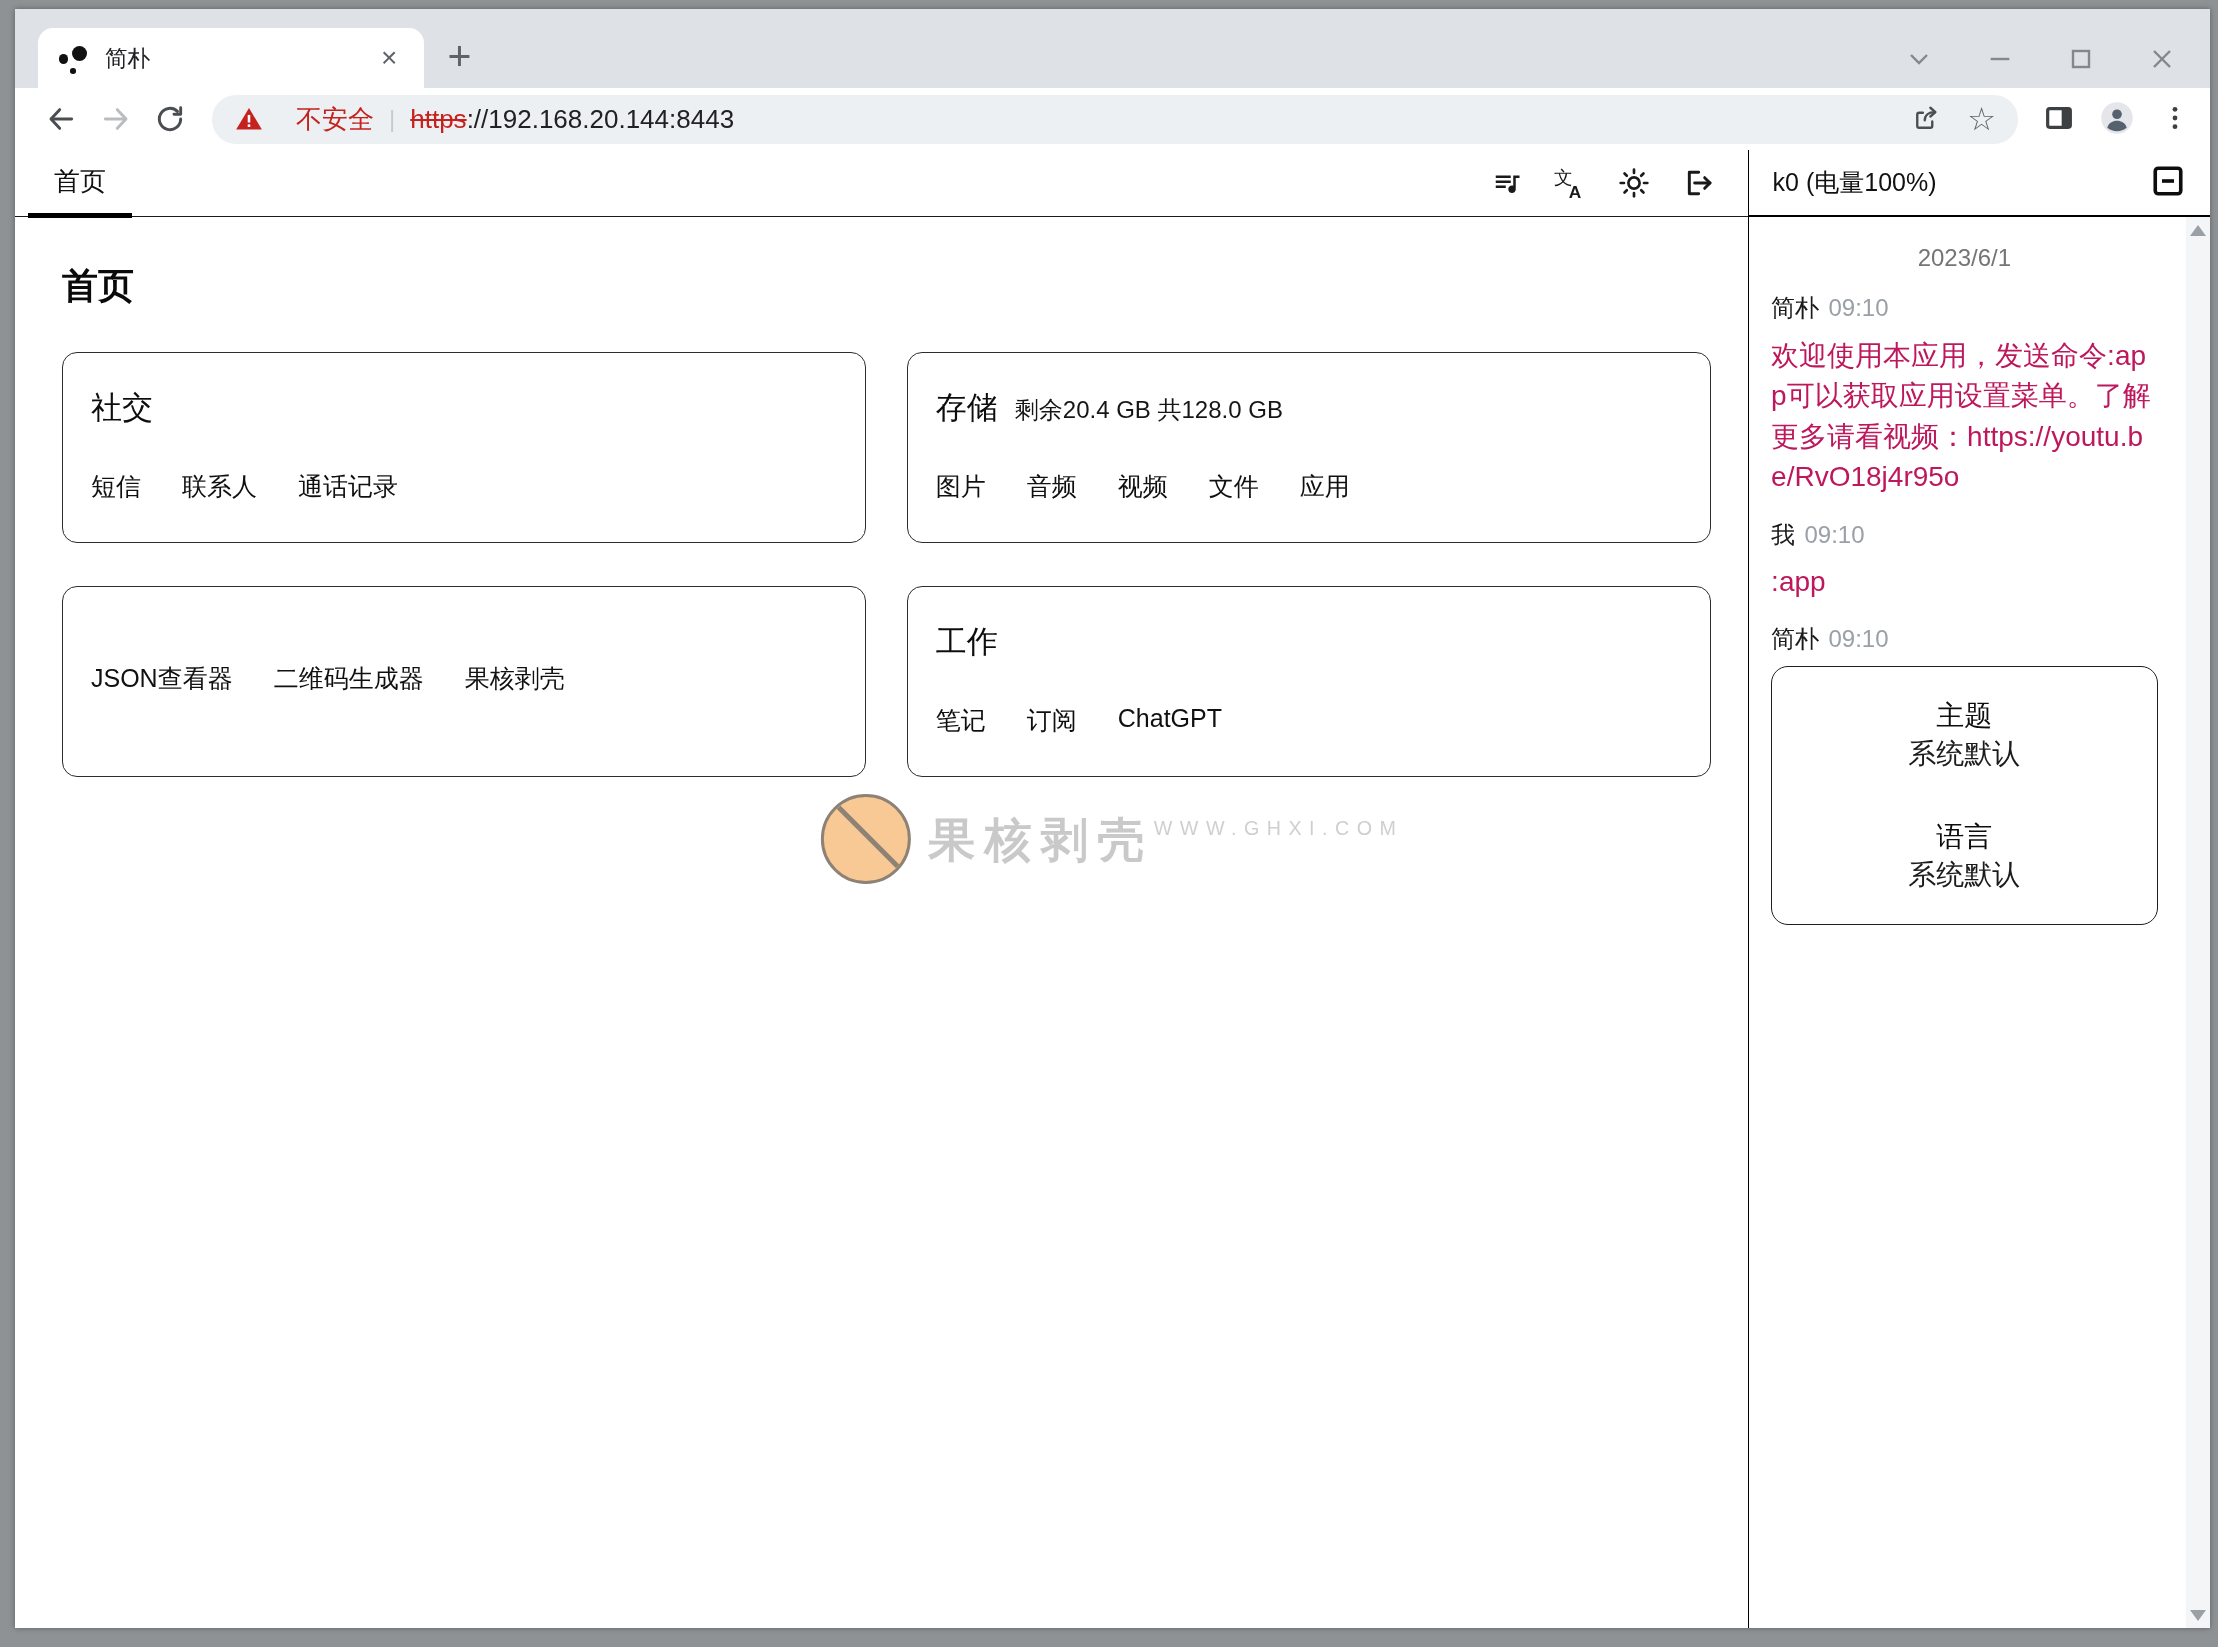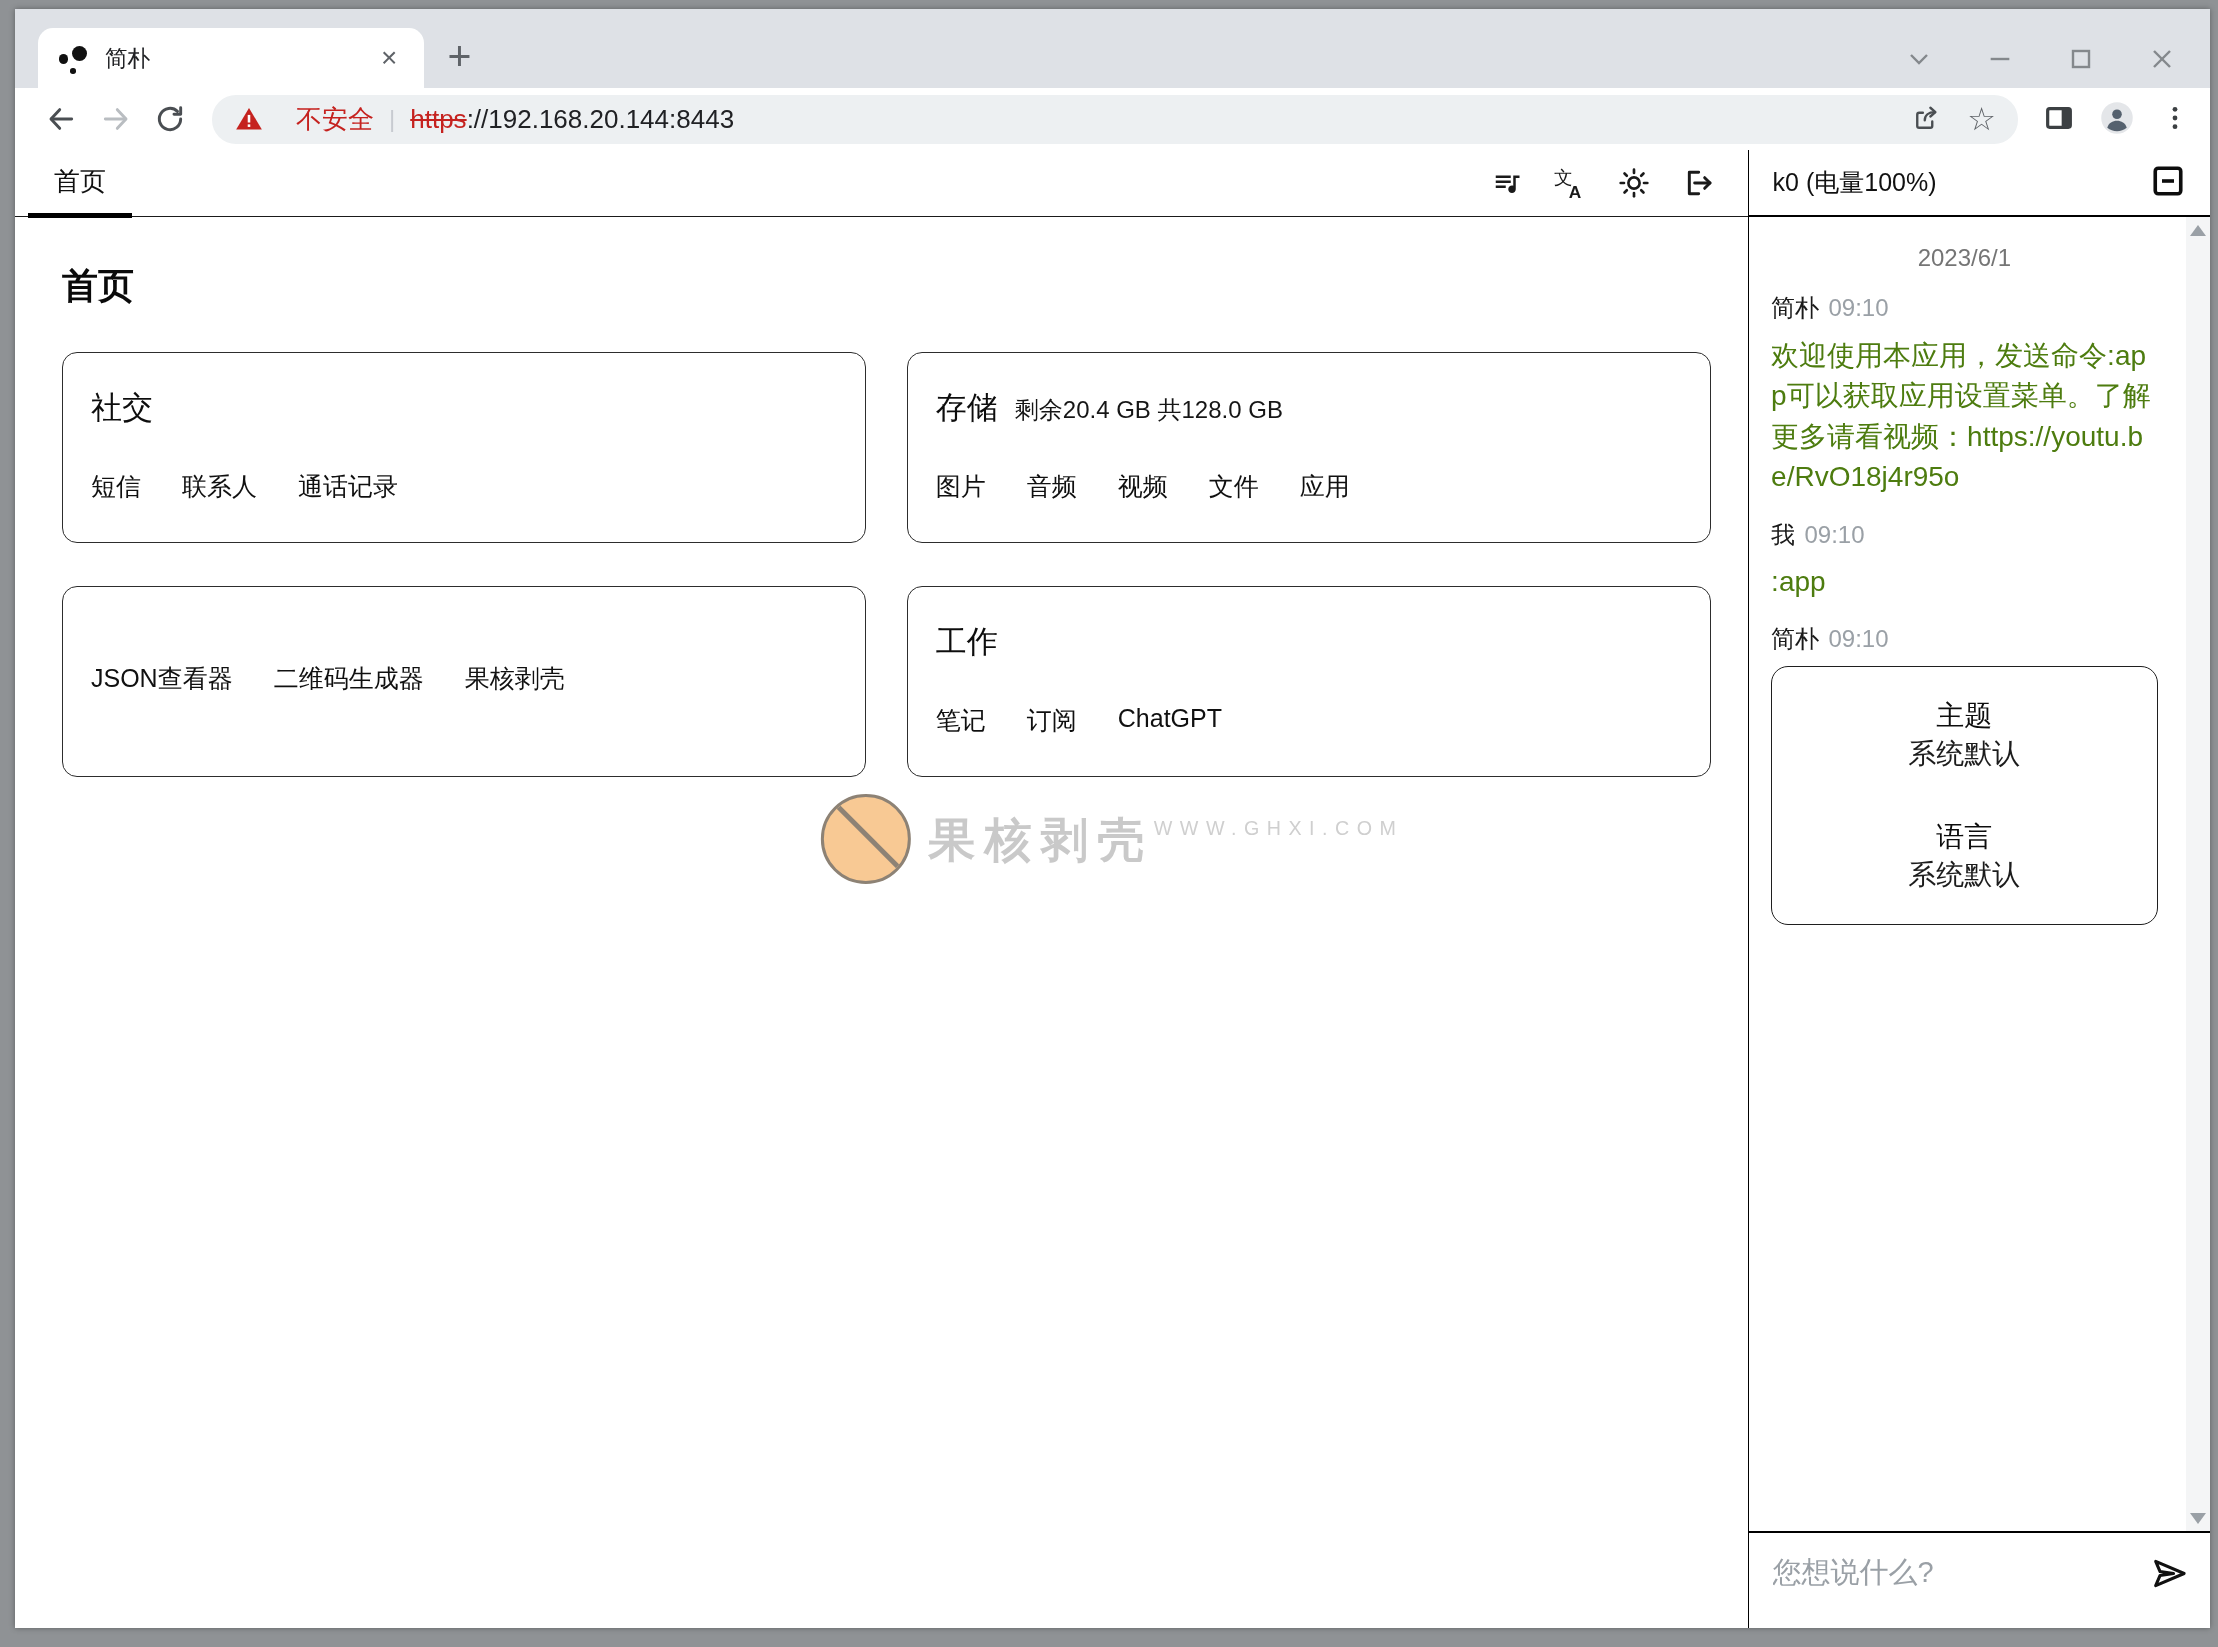--- a/index.html
+++ b/index.html
@@ -87,21 +87,21 @@
   .chat-body { flex:1; position:relative; padding:17px 52px 17px 22.5px; overflow:hidden; min-height:0; }
   .chat-scrollbar { position:absolute; right:0; top:0; bottom:0; width:24px; background:#f4f5f6; }
   .sb-up { position:absolute; top:7.5px; left:50%; transform:translateX(-50%);
     width:0; height:0; border-left:8.4px solid transparent; border-right:8.4px solid transparent; border-bottom:11.2px solid #9aa0a6; }
   .sb-down { position:absolute; bottom:7.5px; left:50%; transform:translateX(-50%);
     width:0; height:0; border-left:8.4px solid transparent; border-right:8.4px solid transparent; border-top:11.2px solid #9aa0a6; }
   .chat-date { text-align:center; color:#757575; font-size:24px; margin:9.4px 0 5.6px 0; }
   .msg-meta { margin:20.6px 0 11.2px 0; font-size:24px; }
   .msg-sender { color:#1a1a1a; }
   .msg-time { color:#9aa0a6; margin-left:9.4px; }
-  .msg-text { font-size:28px; color:#4d7c0f; line-height:1.45; word-break:break-all; }
+  .msg-text { font-size:28px; color:#be185d; line-height:1.45; word-break:break-all; }
   .menu-card { border:1.9px solid #1f1f1f; border-radius:17px; margin-top:9.4px; padding:7.5px 22.5px; }
   .menu-row { display:flex; justify-content:space-between; align-items:center; padding:22.5px 0;flex-direction:column; }
   .menu-label { font-size:28px; color:#0d0d0d; }
   .menu-value { font-size:28px; color:#1c1c1c; }
   .chat-input { height:97px; border-top:2.8px solid #000; display:flex; align-items:flex-start; padding:17px 20.6px 0 24px; flex:0 0 auto; }
   .chat-input input {
     flex:1; border:none; outline:none; font-size:29px; color:#111; background:transparent;
     font-family:inherit; padding-top:5.6px; min-width:0;
   }
   .chat-input input::placeholder { color:#9aa0a6; }
@@ -325,28 +325,20 @@
                 <span class="menu-label">语言</span>
                 <span class="menu-value">系统默认</span>
               </div>
             </div>
           </div>
         <div class="chat-scrollbar">
           <span class="sb-up"></span>
           <span class="sb-down"></span>
         </div>
       </div>
-      <div class="chat-input">
-        <input type="text" placeholder="您想说什么?" style="">
-        <span class="send-btn">
-          <svg width="39" height="39" viewBox="0 0 24 24" fill="none" stroke="#111" stroke-width="1.9" stroke-linejoin="round">
-              <path d="M3.5 4.5 L21 12 L3.5 19.5 L6.2 13.2 L14.5 12 L6.2 10.8 Z"></path>
-            </svg>
-        </span>
-      </div>
     </div>
   </div>
 
   <div class="watermark">
     <div class="wm-circle"></div>
     <div class="wm-text">
       <span class="wm-cn">果核剥壳</span>
       <span class="wm-en">WWW.GHXI.COM</span>
     </div>
   </div>

